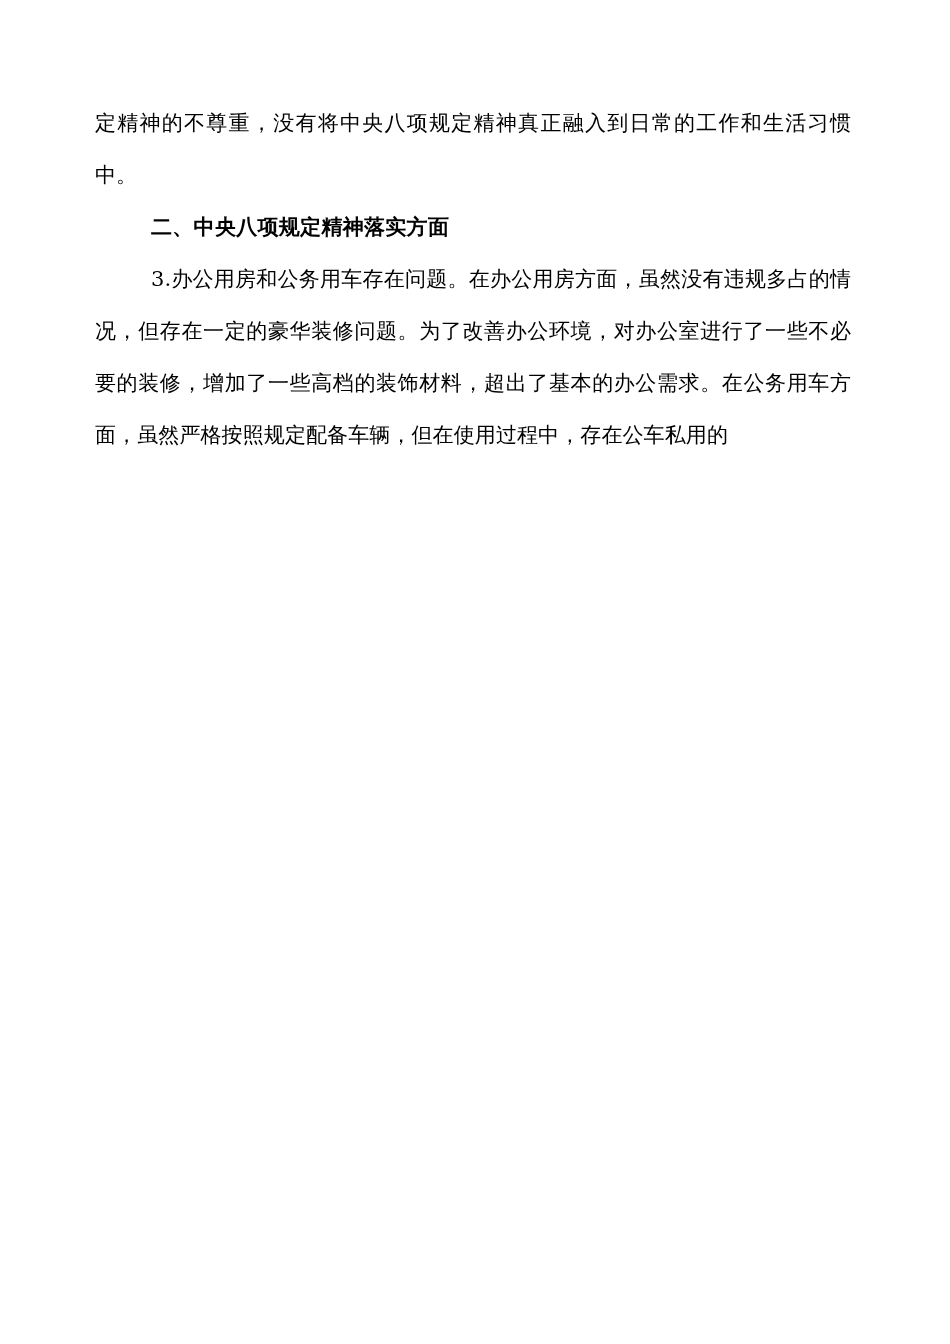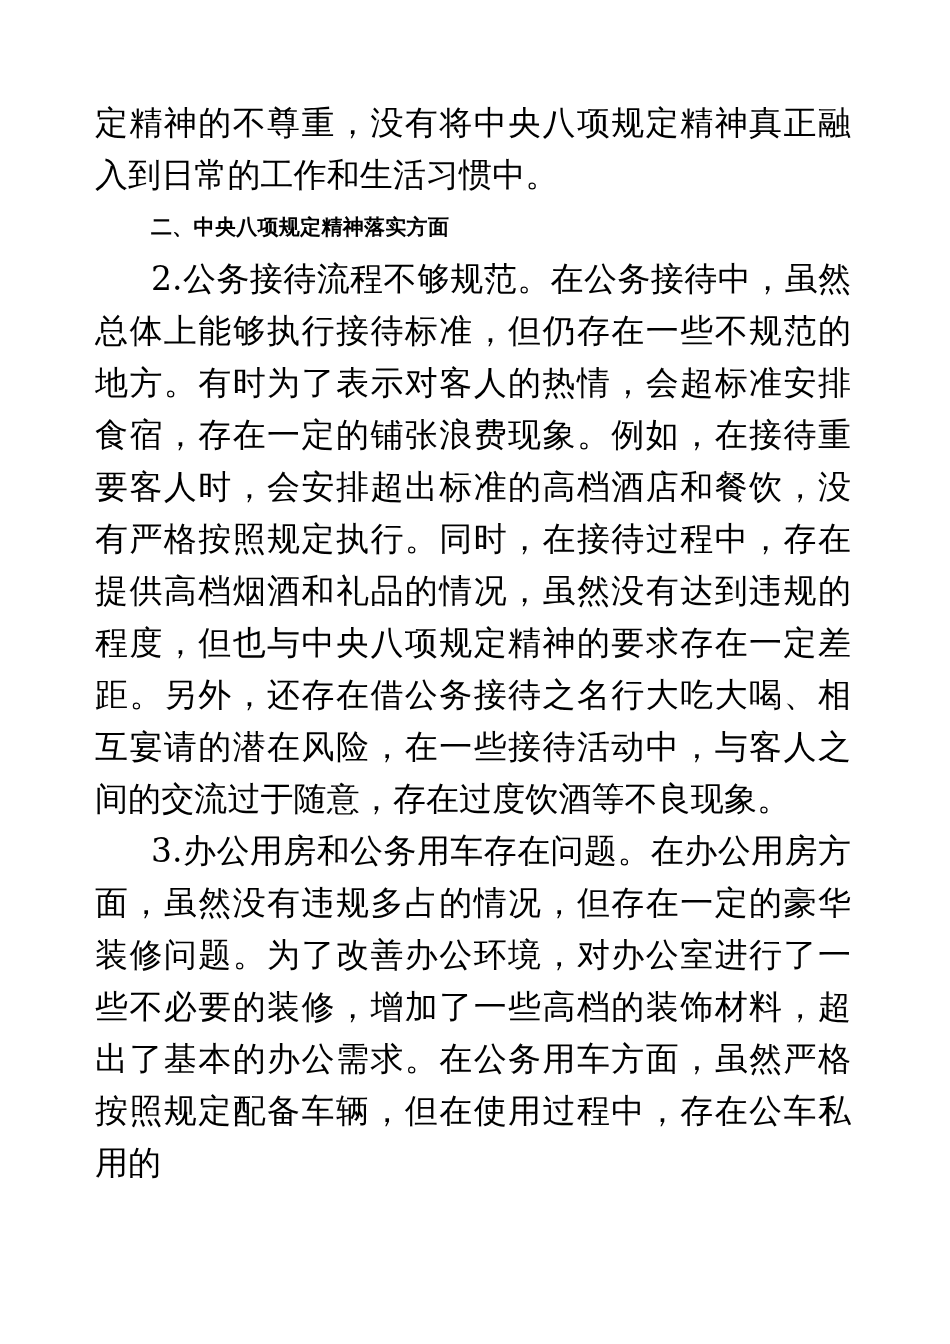--- a/index.html
+++ b/index.html
@@ -20,21 +20,21 @@
   .text-column {
     position: absolute;
     left: 95px;
     top: 97px;
     width: 756px;
   }
 
   
   .para {
     font-family: "DejaVu Serif", "Liberation Serif", serif;
-    font-size: 33px;
+    font-size: 21px;
     line-height: 52px;
     color: #000000;
     text-align: justify;
     text-justify: inter-character;
     margin: 0;
     letter-spacing: 0.1px;
     word-break: break-all;
     -webkit-hyphens: none;
     hyphens: none;
   }
@@ -76,18 +76,17 @@
 <body>
 
 <div class="page">
   <div class="text-column">
 
     <p class="para continuation no-stretch">定精神的不尊重，没有将中央八项规定精神真正融入到日常的工作和生活习惯中。</p>
 
     <h2 class="heading">二、中央八项规定精神落实方面</h2>
 
 
-    <p class="para indented no-stretch">2.公务接待流程不够规范。在公务接待中，虽然总体上能够执行接待标准，但仍存在一些不规范的地方。有时为了表示对客人的热情，会超标准安排食宿，存在一定的铺张浪费现象。例如，在接待重要客人时，会安排超出标准的高档酒店和餐饮，没有严格按照规定执行。同时，在接待过程中，存在提供高档烟酒和礼品的情况，虽然没有达到违规的程度，但也与中央八项规定精神的要求存在一定差距。另外，还存在借公务接待之名行大吃大喝、相互宴请的潜在风险，在一些接待活动中，与客人之间的交流过于随意，存在过度饮酒等不良现象。</p>
 
     <p class="para indented no-stretch">3.办公用房和公务用车存在问题。在办公用房方面，虽然没有违规多占的情况，但存在一定的豪华装修问题。为了改善办公环境，对办公室进行了一些不必要的装修，增加了一些高档的装饰材料，超出了基本的办公需求。在公务用车方面，虽然严格按照规定配备车辆，但在使用过程中，存在公车私用的</p>
 
   </div>
 </div>
 
 </body></html>

